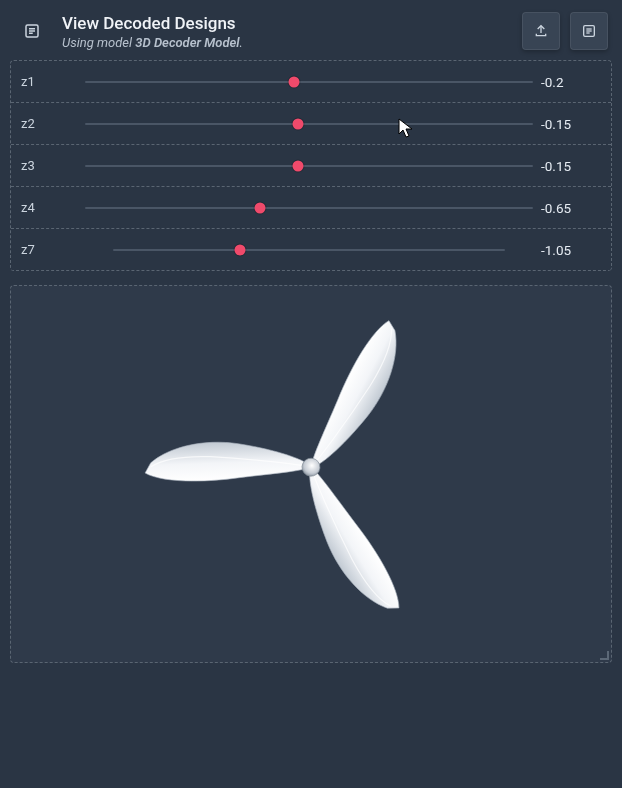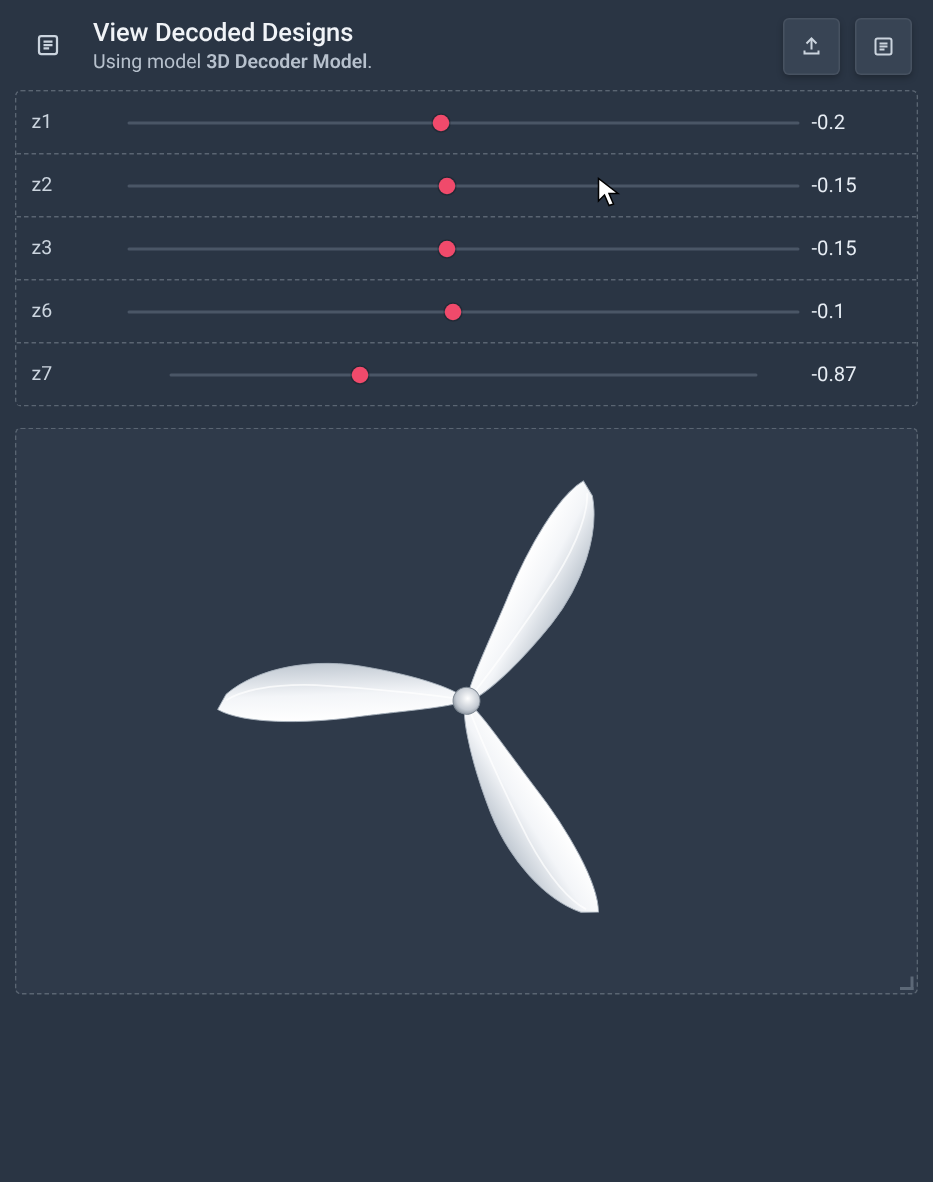--- a/index.html
+++ b/index.html
@@ -20,21 +20,21 @@
     color: var(--text);
     width:622px; height:788px;
     overflow:hidden;
   }
   .app {
     box-sizing:border-box;
     padding:8px 10px 10px 10px;
   }
   .header {
     display:flex;
-    align-items:flex-start;
+    align-items:center;
     gap:12px;
     padding:4px 4px 10px 4px;
   }
   .header-icon-btn, .btn {
     width:36px; height:36px;
     display:flex; align-items:center; justify-content:center;
     color:#c9d3df;
     border-radius:4px;
   }
   .btn {
@@ -45,20 +45,21 @@
   }
   .header-titles { flex:1; }
   .title {
     font-size:17px;
     color:#f0f3f7;
     font-weight:500;
   }
   .subtitle {
     font-size:13px;
     color:#b7c1cd;
+    font-style:italic;
     margin-top:2px;
   }
   .subtitle .model-name { font-weight:600; }
   .header-actions { display:flex; gap:10px; }
 
   .sliders-card {
     border:1px dashed var(--row-border);
     border-bottom:none;
     border-radius:4px;
     overflow:hidden;
@@ -208,36 +209,36 @@
       <div class="slider-row">
         <div class="slider-label">z3</div>
         <div class="slider-track-wrap">
           <div class="slider-track">
             <div class="slider-thumb" style="left: 47.5%;"></div>
           </div>
         </div>
         <div class="slider-value">-0.15</div>
       </div>
       <div class="slider-row">
-        <div class="slider-label">z6</div>
-        <div class="slider-track-wrap">
-          <div class="slider-track">
-            <div class="slider-thumb" style="left: 48.3333%;"></div>
-          </div>
-        </div>
-        <div class="slider-value">-0.1</div>
+        <div class="slider-label">z4</div>
+        <div class="slider-track-wrap">
+          <div class="slider-track">
+            <div class="slider-thumb" style="left: 39.1667%;"></div>
+          </div>
+        </div>
+        <div class="slider-value">-0.65</div>
       </div>
       <div class="slider-row">
         <div class="slider-label">z7</div>
         <div class="slider-track-wrap">
           <div class="slider-track">
             <div class="slider-thumb" style="left: 32.5%;"></div>
           </div>
         </div>
-        <div class="slider-value">-0.87</div>
+        <div class="slider-value">-1.05</div>
       </div>
     </div>
 
   <div class="preview">
     <svg width="340" height="340" viewBox="-170 -170 340 340">
       <defs>
         <radialGradient id="hub" cx="50%" cy="40%" r="60%">
           <stop offset="0%" stop-color="#ffffff"></stop>
           <stop offset="70%" stop-color="#c6ccd4"></stop>
           <stop offset="100%" stop-color="#8e97a2"></stop>

